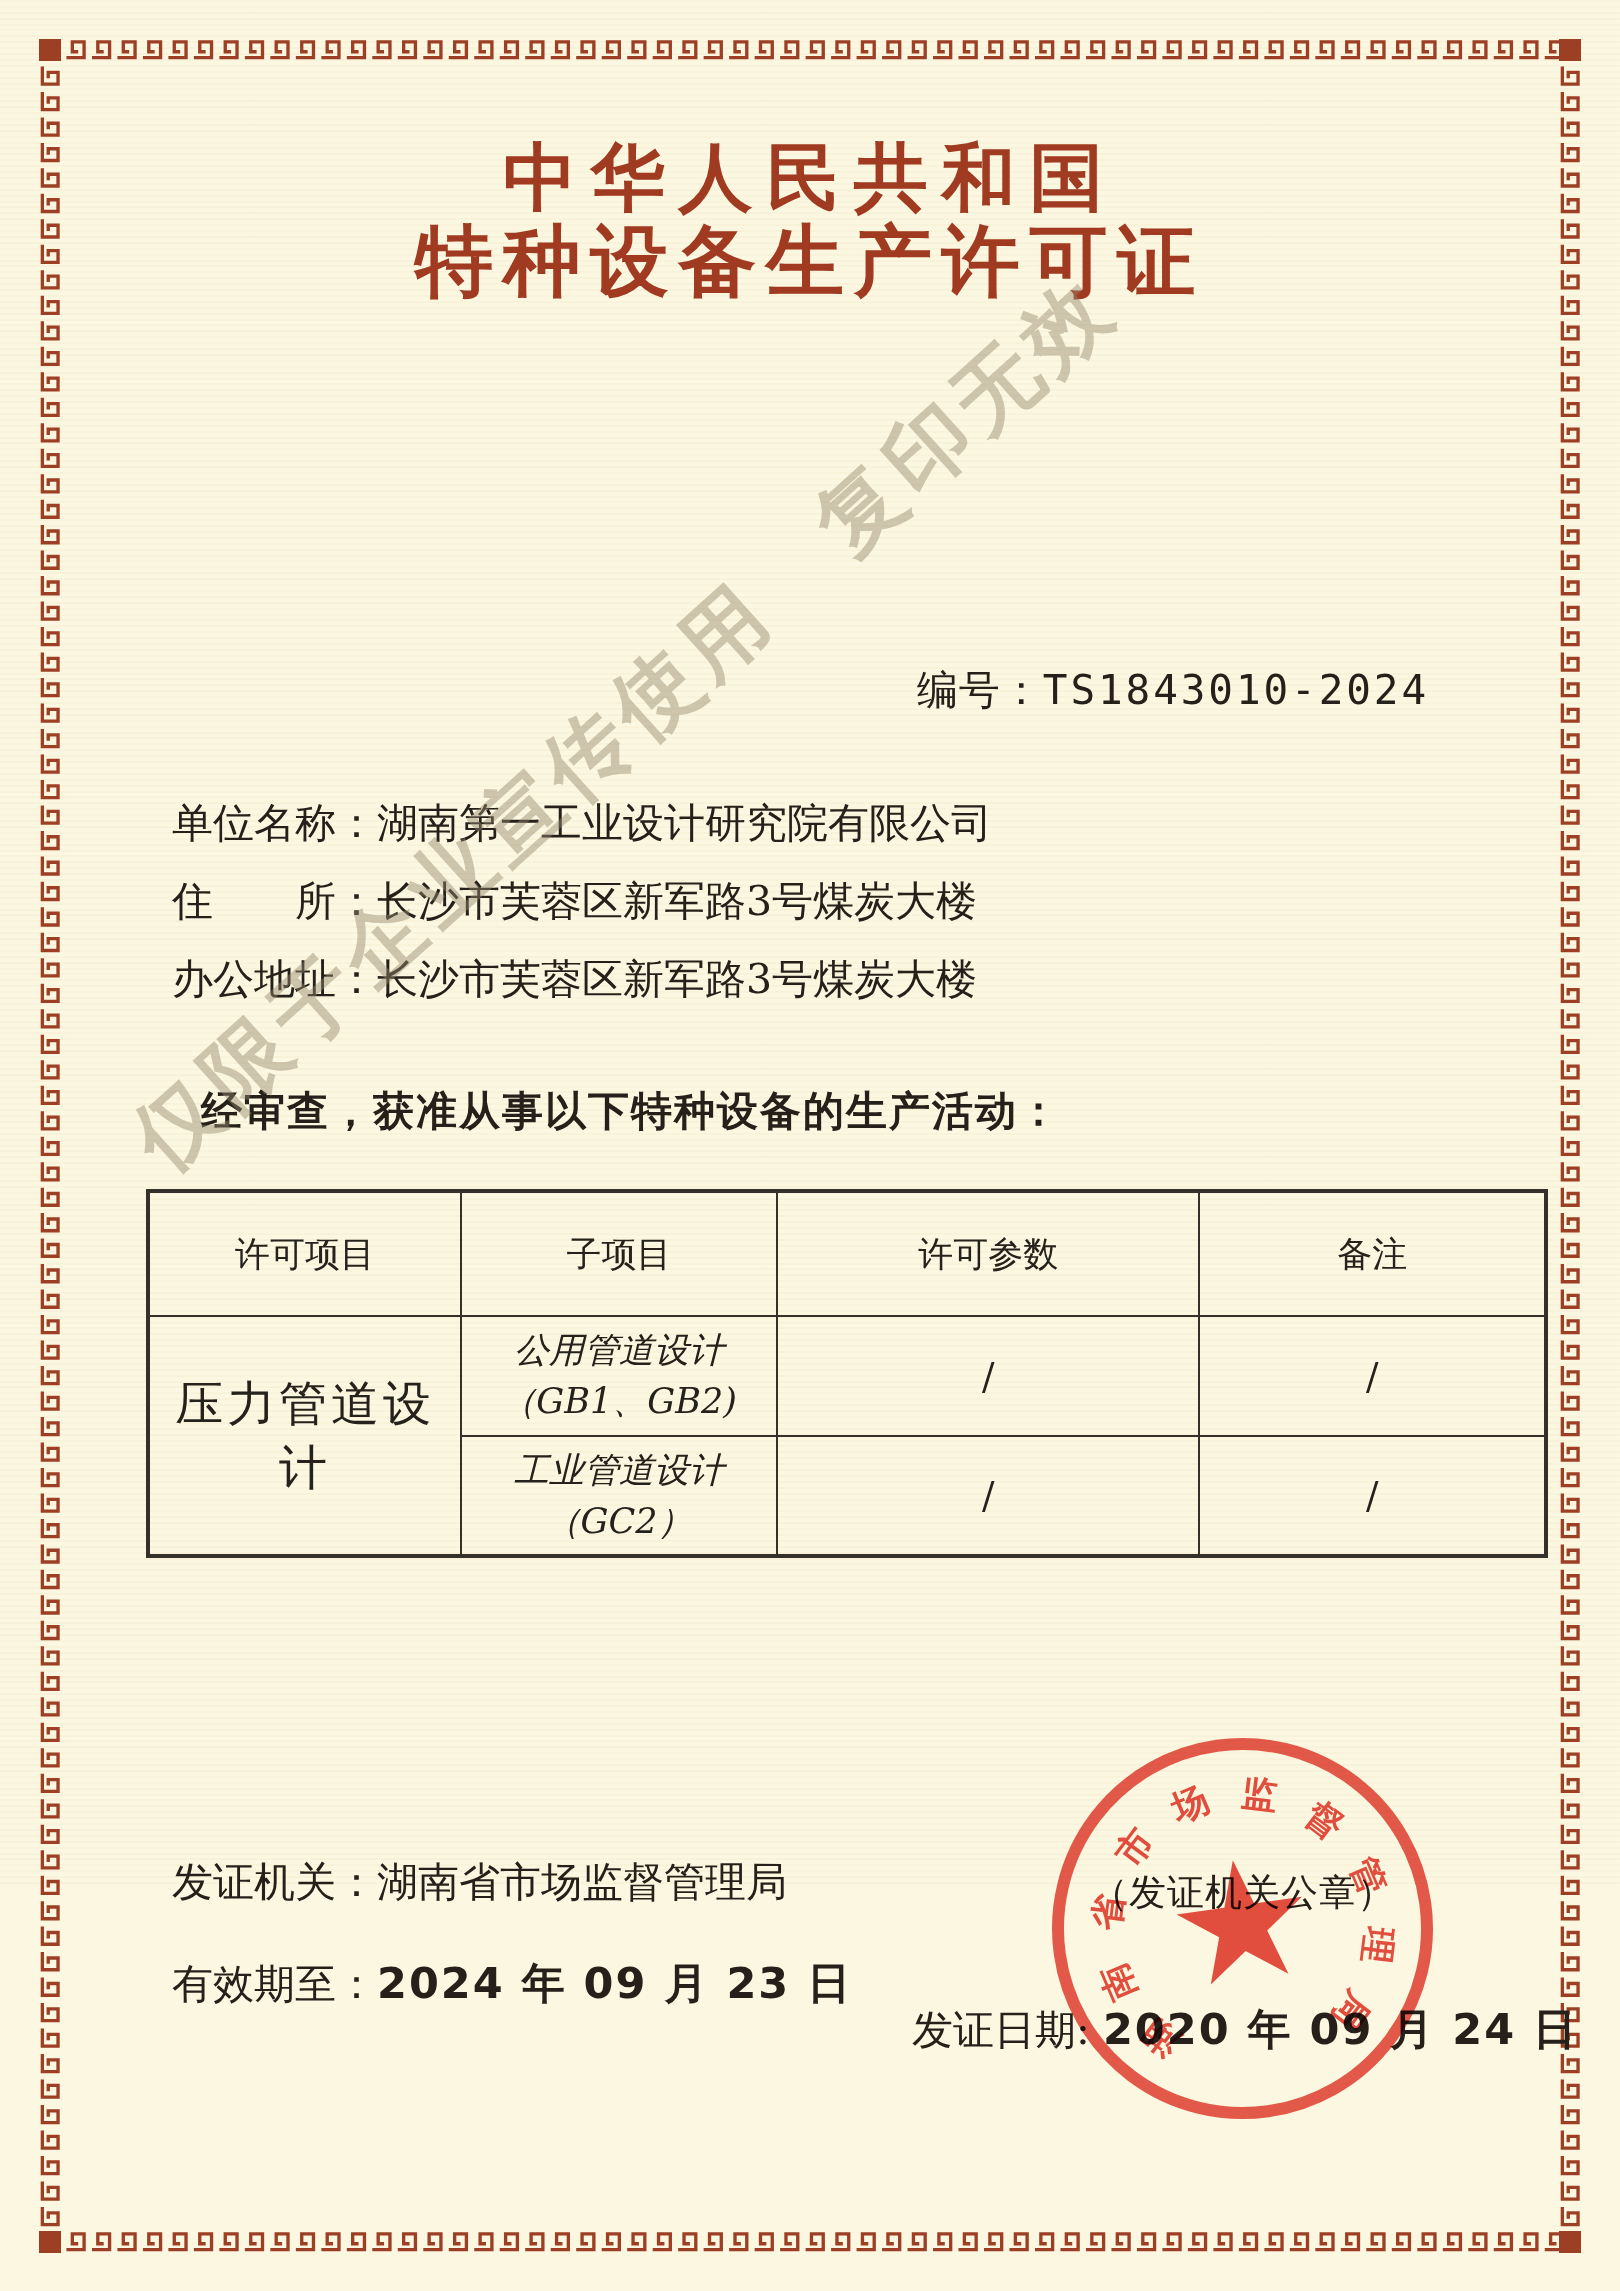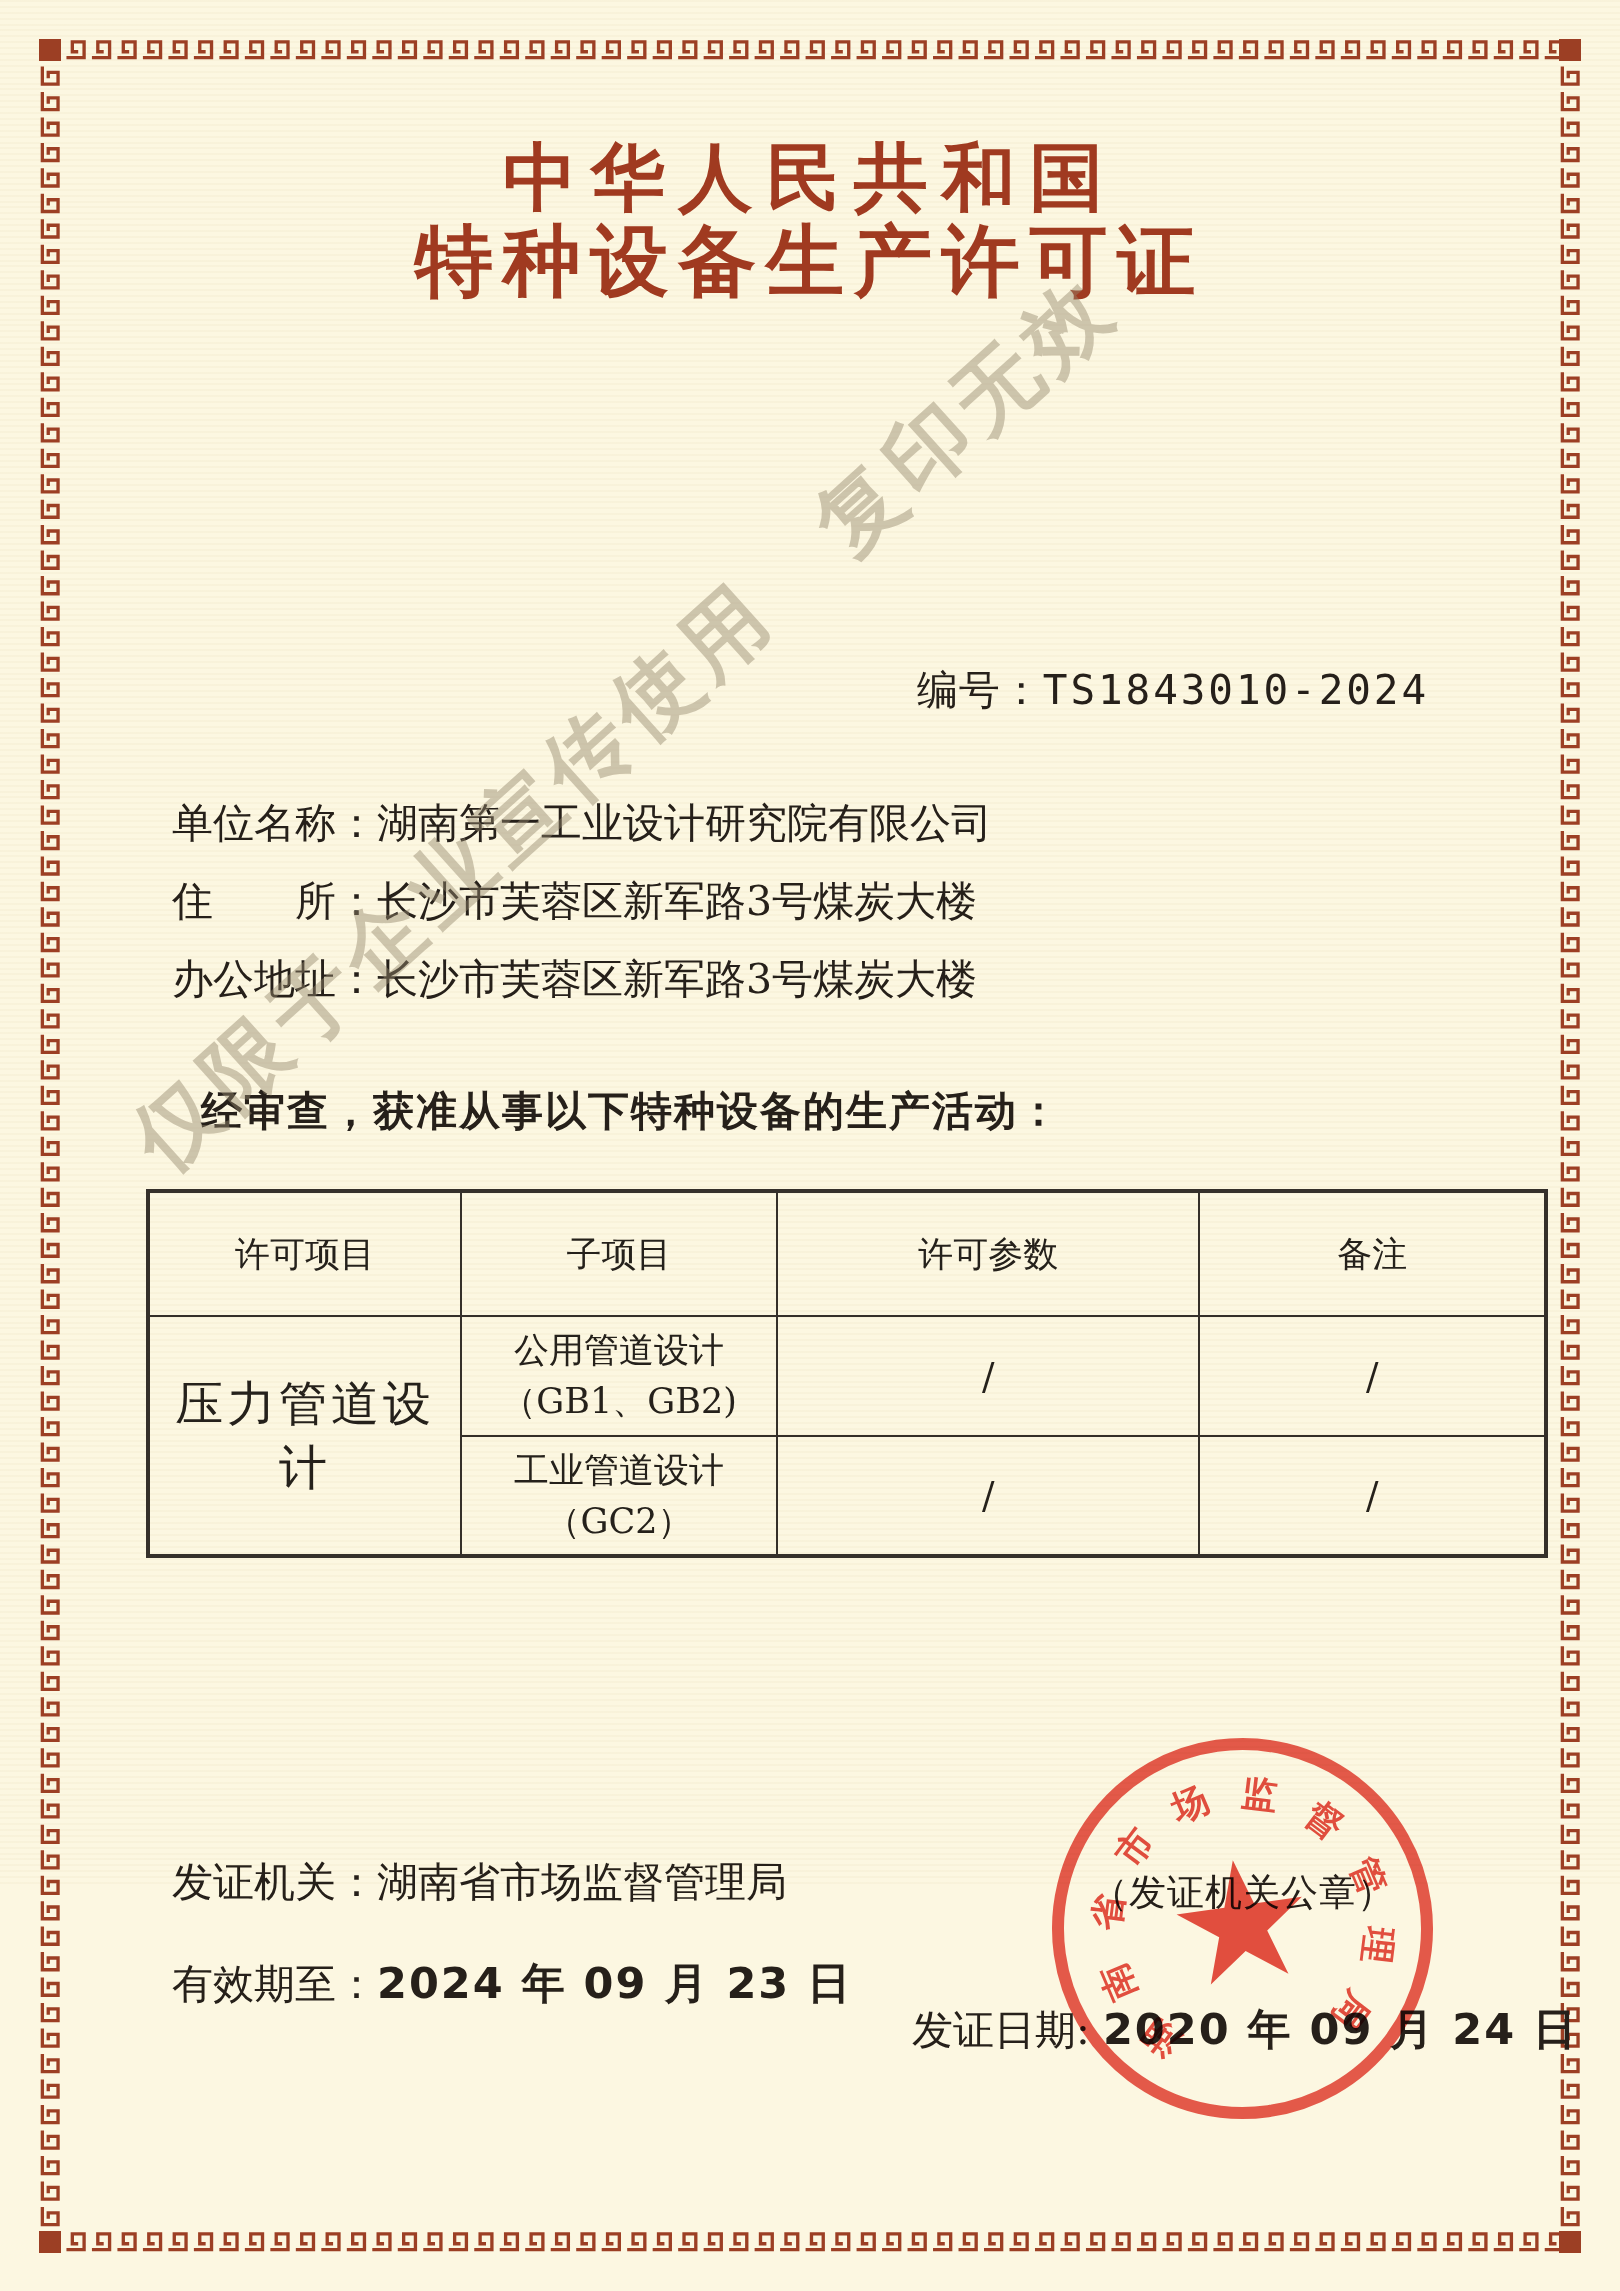--- a/index.html
+++ b/index.html
@@ -59,21 +59,21 @@
     font-size:35px;color:#25211b;margin-left:36px;
   }
   table.lic th,table.lic td{
     border:2.9px solid #35302a;text-align:center;vertical-align:middle;
     font-weight:400;padding:0;
   }
   table.lic{border:4.9px solid #35302a;}
   tr.hdr{height:125px;}
   tr.body-row{height:120px;}
   td.item-cell{font-size:48px;letter-spacing:3.9px;}
-  .sub-line{line-height:1.45;}
+  .sub-line{line-height:1.45;font-style:italic;}
   td.slash{font-size:37px;}
   
   .footer-line{position:absolute;font-size:41px;white-space:nowrap;}
   .authority{left:172px;top:1855px;}
   .valid{left:172px;top:1955px;}
   .issue{left:912px;top:2001px;z-index:6;}
   .seal-note{
     position:absolute;left:1091px;top:1868px;font-size:37px;
     letter-spacing:1px;z-index:6;white-space:nowrap;
   }

